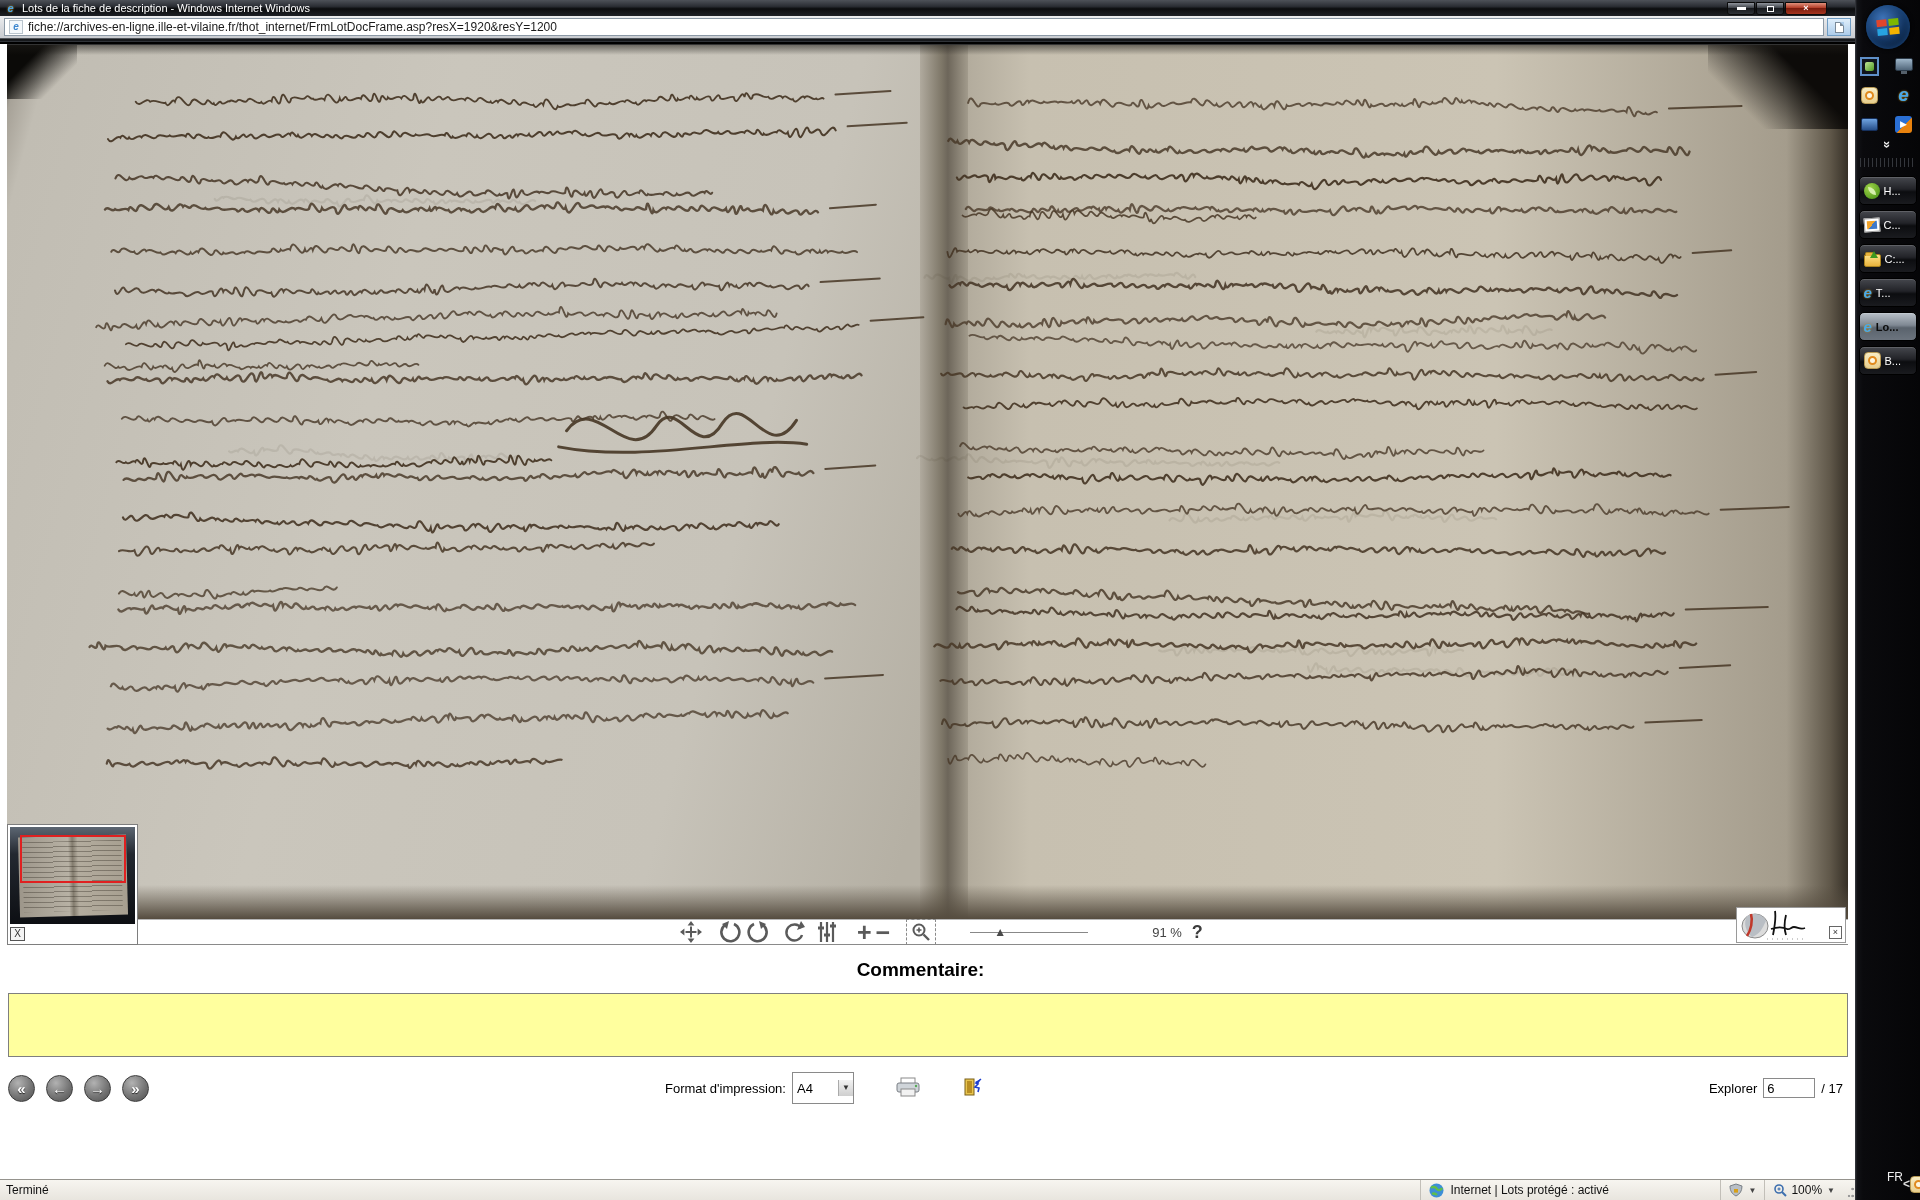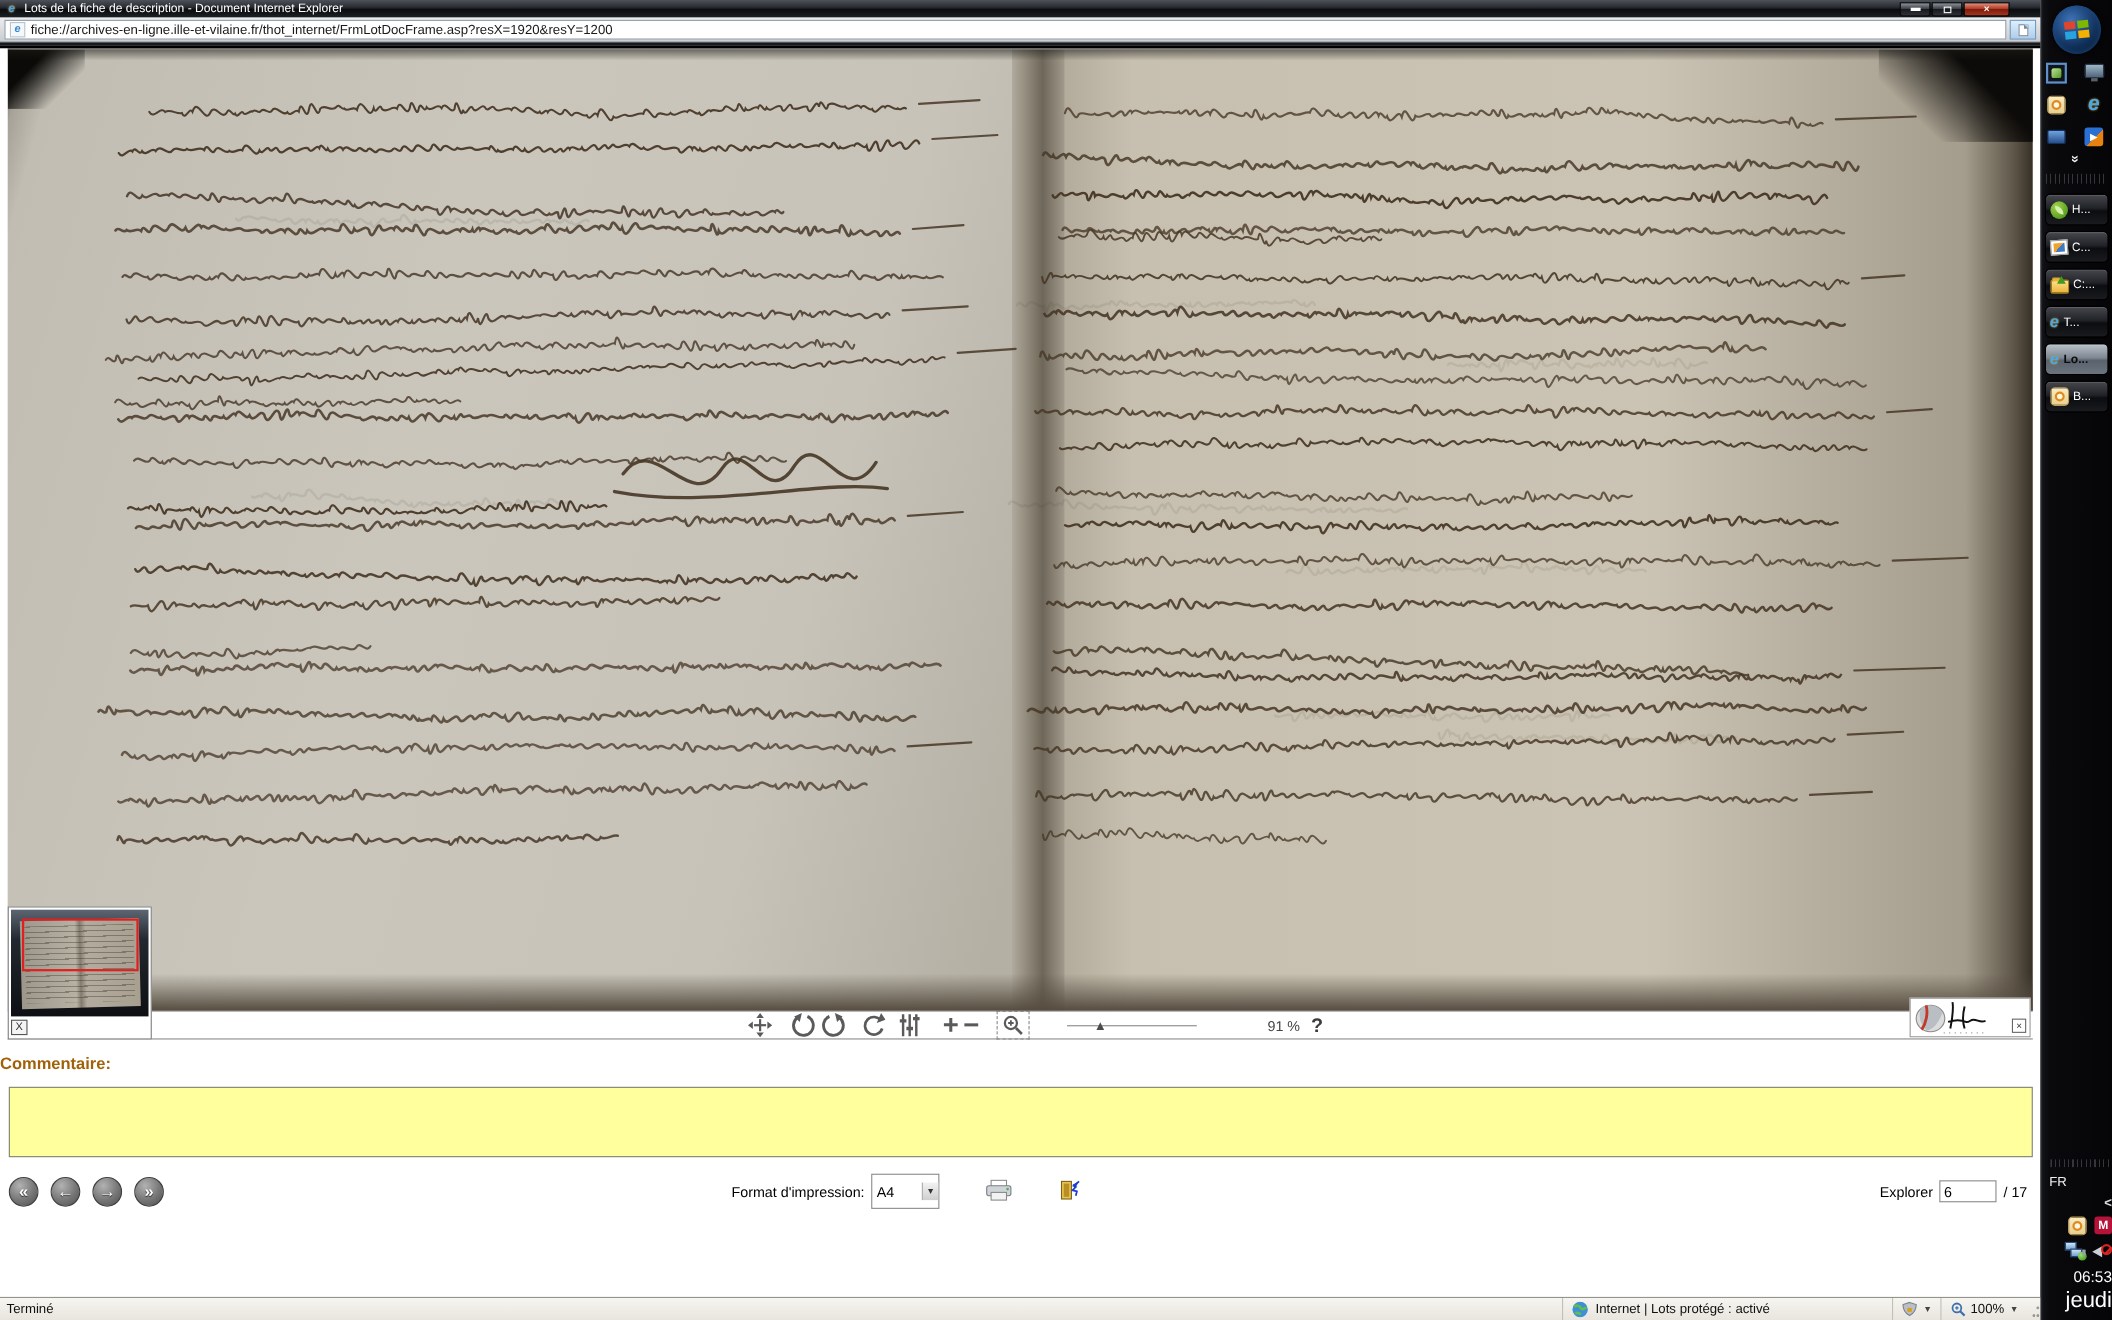--- a/index.html
+++ b/index.html
@@ -84,21 +84,21 @@
   .zslider .tri { position:absolute; left:24px; top:-8px; font-size:12px; color:#4a4a4a; }
   .zpct { font-size:13px; color:#444; }
   .qmark { font-size:18px; font-weight:bold; color:#3c3c3c; }
   .thot-logo { position:absolute; right:2px; bottom:1px; width:110px; height:36px; background:#fff;
     border:1px solid #9a9a9a; display:flex; align-items:center; }
   .xbox { width:13px; height:13px; border:1px solid #666; color:#333; font-size:9px; line-height:11px;
     text-align:center; background:#fff; }
   .thot-logo .xbox { position:absolute; right:3px; bottom:3px; }
 
   
-  .comment-label { margin-top:14px; font-size:15px; font-weight:bold; color:#a16207; width:1841px; }
+  .comment-label { margin-top:14px; text-align:center; font-size:19px; font-weight:bold; color:#000000; width:1841px; }
   .comment-box { display:block; width:1840px; height:64px; margin:12px 7px 0 8px; background:#ffff9e;
     border:1px solid #7f7f7f; resize:none; font-family:"Liberation Sans",sans-serif; font-size:13px; }
   .navrow { display:flex; align-items:center; margin:14px 8px 0 8px; height:34px; }
   .navbtn { width:27px; height:27px; border-radius:50%; margin-right:11px;
     background:radial-gradient(circle at 36% 28%,#b2b2b2,#767676 55%,#4e4e4e 100%);
     border:1px solid #3d3d3d; color:#fff; font-size:15px; font-weight:bold; text-align:center; line-height:25px;
     text-shadow:0 1px 1px #222; }
   .printgrp { display:flex; align-items:center; margin-left:505px; font-size:13px; color:#000; }
   .fake-select { display:flex; align-items:center; width:62px; height:32px; border:1px solid #8a8a8a;
     background:#fff; margin-left:6px; font-size:13px; padding-left:4px; }
@@ -134,21 +134,21 @@
   .ql-grid { display:grid; grid-template-columns:26px 26px; grid-gap:7px 8px; margin-top:6px; }
   .ql { width:24px; height:22px; display:flex; align-items:center; justify-content:center; }
   .ie-e { font-weight:bold; font-style:italic; color:#49a8e8; text-shadow:0 0 2px #c79018; }
   .chev-dn { transform:rotate(90deg); font-size:13px; font-weight:bold; color:#eee; margin:2px 0; }
   .tbtn { width:58px; height:29px; margin-top:5px; border-radius:5px; border:1px solid #000;
     background:linear-gradient(180deg,#45474d 0%,#222328 45%,#0c0d10 55%,#1a1b1f 100%);
     box-shadow:0 1px 0 rgba(255,255,255,.15) inset; display:flex; align-items:center; padding-left:4px; }
   .tbtn.active { background:linear-gradient(180deg,#b9c1c9 0%,#7f8893 45%,#5a636d 55%,#6c747e 100%); }
   .tbtn .lbl { font-size:11px; color:#fff; margin-left:4px; white-space:nowrap; overflow:hidden; }
   .tbtn.active .lbl { color:#0c0c0c; font-weight:bold;text-align:right; }
-  .tray { margin-top:auto; display:flex; flex-direction:column; align-items:flex-end; width:100%; }
+  .tray { margin-top:auto; display:flex; align-items:center; width:100%;padding-left:24px; }
   .tray .lang { font-size:12px; color:#eee; margin:2px 0; align-self:flex-start; padding-left:8px; }
   .tray .chev { font-size:12px; font-weight:bold; color:#ddd; margin:3px 0; }
   .tray-row { display:flex; gap:7px; margin:3px 0; }
   .tray .clock { font-size:14px; color:#fff; margin-top:4px; }
   .tray .day { font-size:20px; color:#fff; margin:3px 0 6px 0; }
 
   
   .outlook-ic { width:17px; height:17px; border-radius:4px; background:linear-gradient(180deg,#f7ecc4,#e8cf8e);
     border:1px solid #b89a55; position:relative; }
   .outlook-ic:after { content:""; position:absolute; inset:3px; border-radius:50%;
@@ -189,21 +189,21 @@
     border:2px solid #d22; }
   .mute-ic .no:after { content:""; position:absolute; left:0; top:3px; width:9px; height:2px; background:#d22; transform:rotate(-45deg); }
 </style>
 </head>
 <body>
 
 <div class="browser">
 
   <div class="titlebar">
     <span class="fav">e</span>
-    <span>Lots de la fiche de description - Document Internet Explorer</span>
+    <span>Lots de la fiche de description - Windows Internet Windows</span>
     <span class="win-btns">
       <span class="win-btn"><span class="minus-glyph"></span></span>
       <span class="win-btn"><span class="restore-glyph"></span></span>
       <span class="win-btn close">×</span>
     </span>
   </div>
 
   <div class="addressbar">
     <div class="url-field">
       <span class="fav2">e</span>

